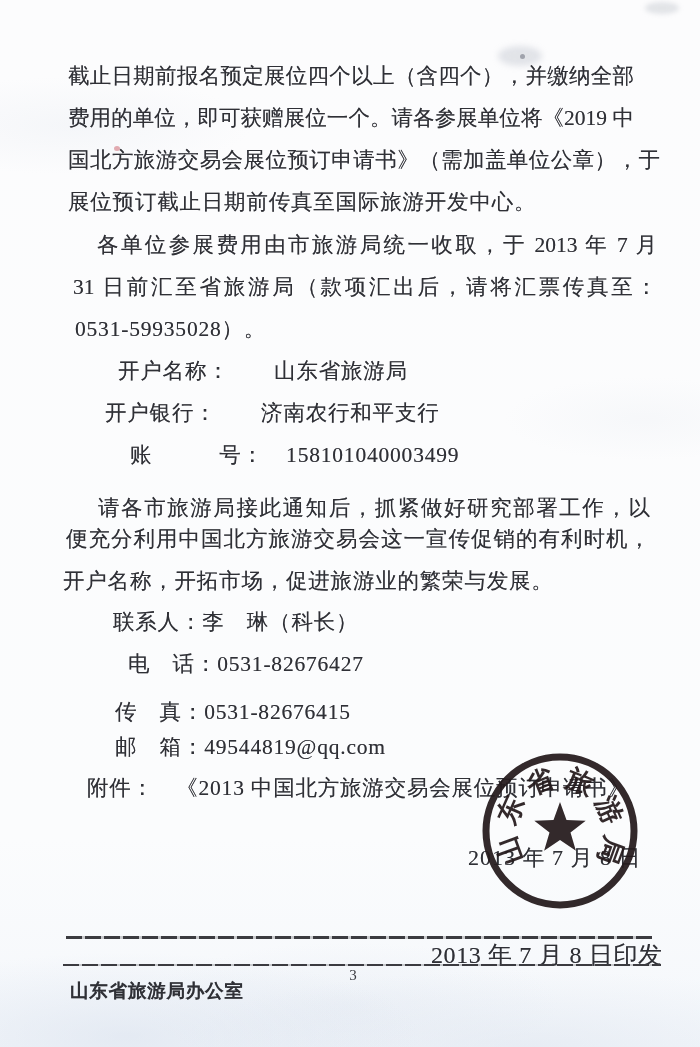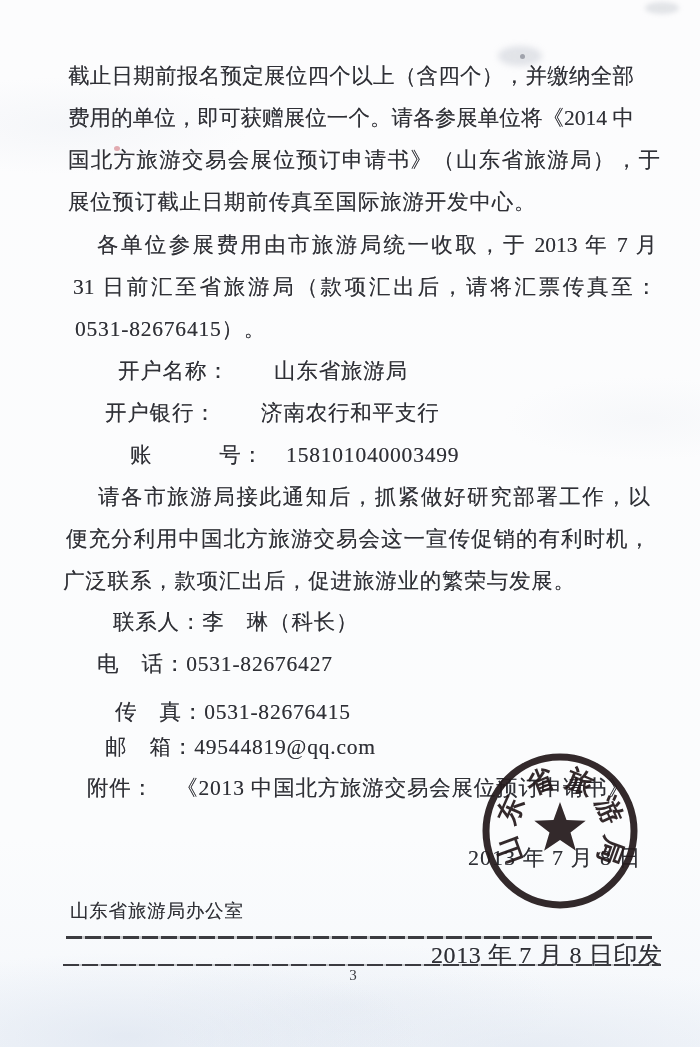--- a/index.html
+++ b/index.html
@@ -35,22 +35,22 @@
     z-index:2;
   }
   .seal{position:absolute;left:475px;top:747px;z-index:3;opacity:.93;}
   .footer-rule{
     position:absolute;height:2.6px;z-index:1;
     background:repeating-linear-gradient(90deg,#3b3b40 0 16px,rgba(59,59,64,.25) 16px 19px);
   }
   .rule-top{left:66px;top:936px;width:586px;}
   .rule-bottom{left:63px;top:964px;width:598px;height:2.2px;}
   .footer-left{
-    position:absolute;left:70px;top:898px;font-size:18.5px;color:#2f3036;
-    letter-spacing:.8px;white-space:nowrap;text-shadow:0 0 .5px rgba(47,48,54,.5);
+    position:absolute;left:70px;top:978px;font-size:18.5px;color:#2f3036;
+    letter-spacing:.8px;white-space:nowrap;text-shadow:0 0 .5px rgba(47,48,54,.5);font-weight:bold;
   }
   .footer-right{
     position:absolute;left:431px;top:939px;font-size:24px;color:#2f3036;
     letter-spacing:.6px;white-space:nowrap;text-shadow:0 0 .5px rgba(47,48,54,.5);
   }
   .page-number{
     position:absolute;left:0;top:967px;width:706px;text-align:center;
     font-size:15px;color:#3a3b40;
   }
   .smudge{position:absolute;border-radius:50%;pointer-events:none;}
@@ -64,36 +64,36 @@
 
 <div class="paper">
 
   <div class="smudge smudge-a"></div>
   <div class="smudge smudge-b"></div>
   <div class="smudge smudge-c"></div>
   <div class="smudge smudge-d"></div>
 
   <div>
     <div class="line just" style="left:68px;top:62px;width:566px">截止日期前报名预定展位四个以上（含四个），并缴纳全部</div>
-    <div class="line just" style="left:68px;top:104px;width:566px">费用的单位，即可获赠展位一个。请各参展单位将《2014 中</div>
-    <div class="line just" style="left:68px;top:146px;width:592px">国北方旅游交易会展位预订申请书》（山东省旅游局），于</div>
+    <div class="line just" style="left:68px;top:104px;width:566px">费用的单位，即可获赠展位一个。请各参展单位将《2019 中</div>
+    <div class="line just" style="left:68px;top:146px;width:592px">国北方旅游交易会展位预订申请书》（需加盖单位公章），于</div>
     <div class="line" style="left:68px;top:188px">展位预订截止日期前传真至国际旅游开发中心。</div>
     <div class="line just" style="left:97px;top:231px;width:560px">各单位参展费用由市旅游局统一收取，于 2013 年 7 月</div>
     <div class="line just" style="left:73px;top:273px;width:584px">31 日前汇至省旅游局（款项汇出后，请将汇票传真至：</div>
-    <div class="line" style="left:75px;top:315px">0531-82676415）。</div>
+    <div class="line" style="left:75px;top:315px">0531-59935028）。</div>
     <div class="line" style="left:118px;top:357px">开户名称：　　山东省旅游局</div>
     <div class="line" style="left:105px;top:399px">开户银行：　　济南农行和平支行</div>
     <div class="line" style="left:130px;top:441px">账　　　号：　158101040003499</div>
-    <div class="line just" style="left:98px;top:483px;width:552px">请各市旅游局接此通知后，抓紧做好研究部署工作，以</div>
+    <div class="line just" style="left:98px;top:494px;width:552px">请各市旅游局接此通知后，抓紧做好研究部署工作，以</div>
     <div class="line just" style="left:66px;top:525px;width:584px">便充分利用中国北方旅游交易会这一宣传促销的有利时机，</div>
-    <div class="line" style="left:63px;top:567px">广泛联系，款项汇出后，促进旅游业的繁荣与发展。</div>
+    <div class="line" style="left:63px;top:567px">开户名称，开拓市场，促进旅游业的繁荣与发展。</div>
     <div class="line" style="left:113px;top:608px">联系人：李　琳（科长）</div>
-    <div class="line" style="left:97px;top:650px">电　话：0531-82676427</div>
+    <div class="line" style="left:128px;top:650px">电　话：0531-82676427</div>
     <div class="line" style="left:115px;top:698px">传　真：0531-82676415</div>
-    <div class="line" style="left:105px;top:733px">邮　箱：49544819@qq.com</div>
+    <div class="line" style="left:115px;top:733px">邮　箱：49544819@qq.com</div>
     <div class="line" style="left:87px;top:774px">附件：　《2013 中国北方旅游交易会展位预订申请书》</div>
   </div>
 
   <div class="date-line">2013 年 7 月 8 日</div>
 
   <svg class="seal" width="170" height="170" viewBox="0 0 170 170">
     <g fill="#241a1c" stroke="none" style="filter:blur(.4px)">
       <circle cx="85" cy="84" r="74" fill="none" stroke="#241a1c" stroke-width="7"></circle>
       <polygon transform="translate(85,82)" points="0,-27 -6.5,-8.9 -25.7,-8.3 -10.5,3.4 -15.9,21.8 0,11 15.9,21.8 10.5,3.4 25.7,-8.3 6.5,-8.9"></polygon>
       <g font-family="&quot;Liberation Serif&quot;,&quot;DejaVu Serif&quot;,serif" font-size="27" font-weight="bold" text-anchor="middle" dominant-baseline="central">

